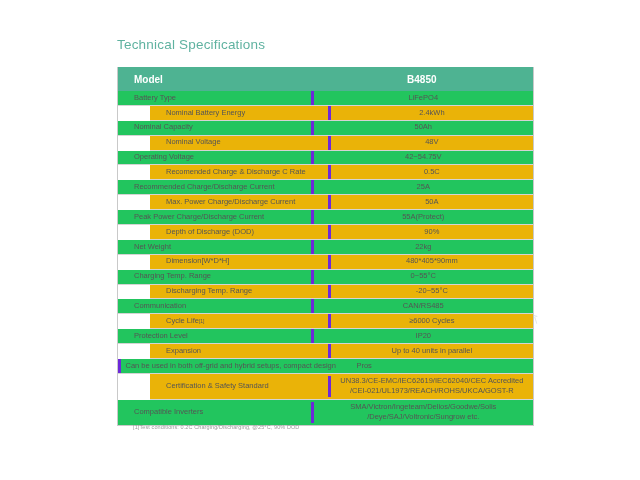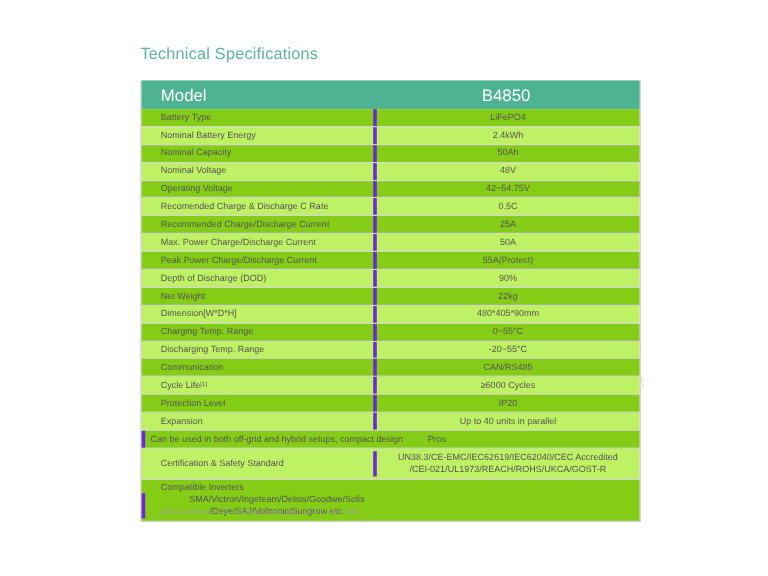--- a/index.html
+++ b/index.html
@@ -13,30 +13,30 @@
     position:absolute; left:117px; top:37px;
     font-size:13.5px; color:#5fb2a0; font-weight:400; letter-spacing:0.2px;
   }
   .spec-table {
     position:absolute; left:117px; top:67px; width:417px;
     border:1px solid #c9c9c9; border-top:none;
     font-size:7.5px; color:#555555;
   }
   .thead {
     display:flex; height:24px; align-items:center;
-    background:#4eb392; color:#ffffff; font-weight:normal; font-size:14px;
+    background:#4eb392; color:#ffffff; font-weight:bold; font-size:10px;
   }
   .thead .label-cell { width:46.4%; padding-left:16px; }
   .thead .value-cell { width:53.6%; text-align:center; }
   .tbody .row {
     display:flex; align-items:stretch; min-height:14.9px;
-    border-bottom:1px solid #d4d4d4; background:#84cc16;
+    border-bottom:1px solid #d4d4d4; background:#22c55e;
   }
-  .tbody .row:last-child { border-bottom:none;flex-direction:column; }
-  .tbody .row.alt { background:#bef264; }
+  .tbody .row:last-child { border-bottom:none; }
+  .tbody .row.alt { background:#eab308;margin-left:32px; }
   .cell { display:flex; align-items:center; line-height:1.15; }
   .cell.label { width:46.4%; padding-left:16px; padding-right:4px; }
   .cell.value {
     width:53.6%; border-left:3px solid #6d28d9;
     justify-content:center; text-align:center; white-space:pre-line;
   }
   .tbody .row.tall { padding:2px 0; }
   .tbody .row.tall .cell.value { line-height:1.4; }
   .cell.label sup { font-size:5px; vertical-align:super; line-height:0; }
   .footnote {

